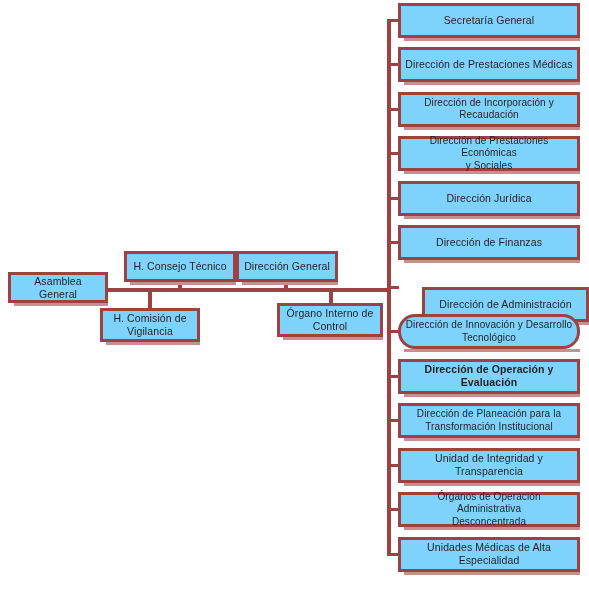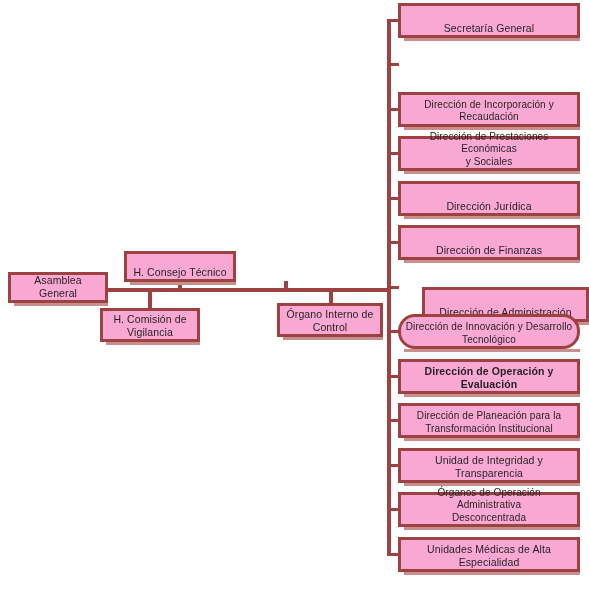--- a/index.html
+++ b/index.html
@@ -20,24 +20,24 @@
   }
   
   .line {
     position: absolute;
     background: #9E4141;
   }
   
   .node {
     position: absolute;
     box-sizing: border-box;
-    background: #f9a8d4;
+    background: #7dd3fc;
     border: 3px solid #9E4141;
     display: flex;
-    align-items: flex-end;
+    align-items: center;
     justify-content: center;
     text-align: center;
     color: #231f20;
     font-family: "Liberation Sans", sans-serif;
     font-size: 10.5px;
     line-height: 13px;
     letter-spacing: 0.1px;
     z-index: 3;
   }
   .node .label {
@@ -92,33 +92,39 @@
   <div class="line" style="left:387px; top:292px; width:4px; height:263px;"></div>
 
   <div class="node" style="left:8px; top:272px; width:100px; height:31px;">
     <span class="label">Asamblea General</span>
   </div>
 
   <div class="node" style="left:124px; top:251px; width:112px; height:31px;">
     <span class="label">H. Consejo Técnico</span>
   </div>
 
+  <div class="node" style="left:236px; top:251px; width:102px; height:31px;">
+    <span class="label">Dirección General</span>
+  </div>
 
   <div class="node" style="left:100px; top:308px; width:100px; height:34px;">
     <span class="label">H. Comisión de
 Vigilancia</span>
   </div>
 
   <div class="node" style="left:277px; top:303px; width:106px; height:34px;">
     <span class="label">Órgano Interno de
 Control</span>
   </div>
 
   <div class="node" style="left:398px; top:3px;    width:182px; height:35px;">
     <span class="label">Secretaría General</span>
+  </div>
+  <div class="node" style="left:398px; top:47px;   width:182px; height:35px;">
+    <span class="label">Dirección de Prestaciones Médicas</span>
   </div>
   <div class="node small" style="left:398px; top:91.5px; width:182px; height:35px;">
     <span class="label">Dirección de Incorporación y
 Recaudación</span>
   </div>
   <div class="node small" style="left:398px; top:136px;  width:182px; height:35px;">
     <span class="label">Dirección de Prestaciones Económicas
 y Sociales</span>
   </div>
   <div class="node" style="left:398px; top:180.5px; width:182px; height:35px;">

